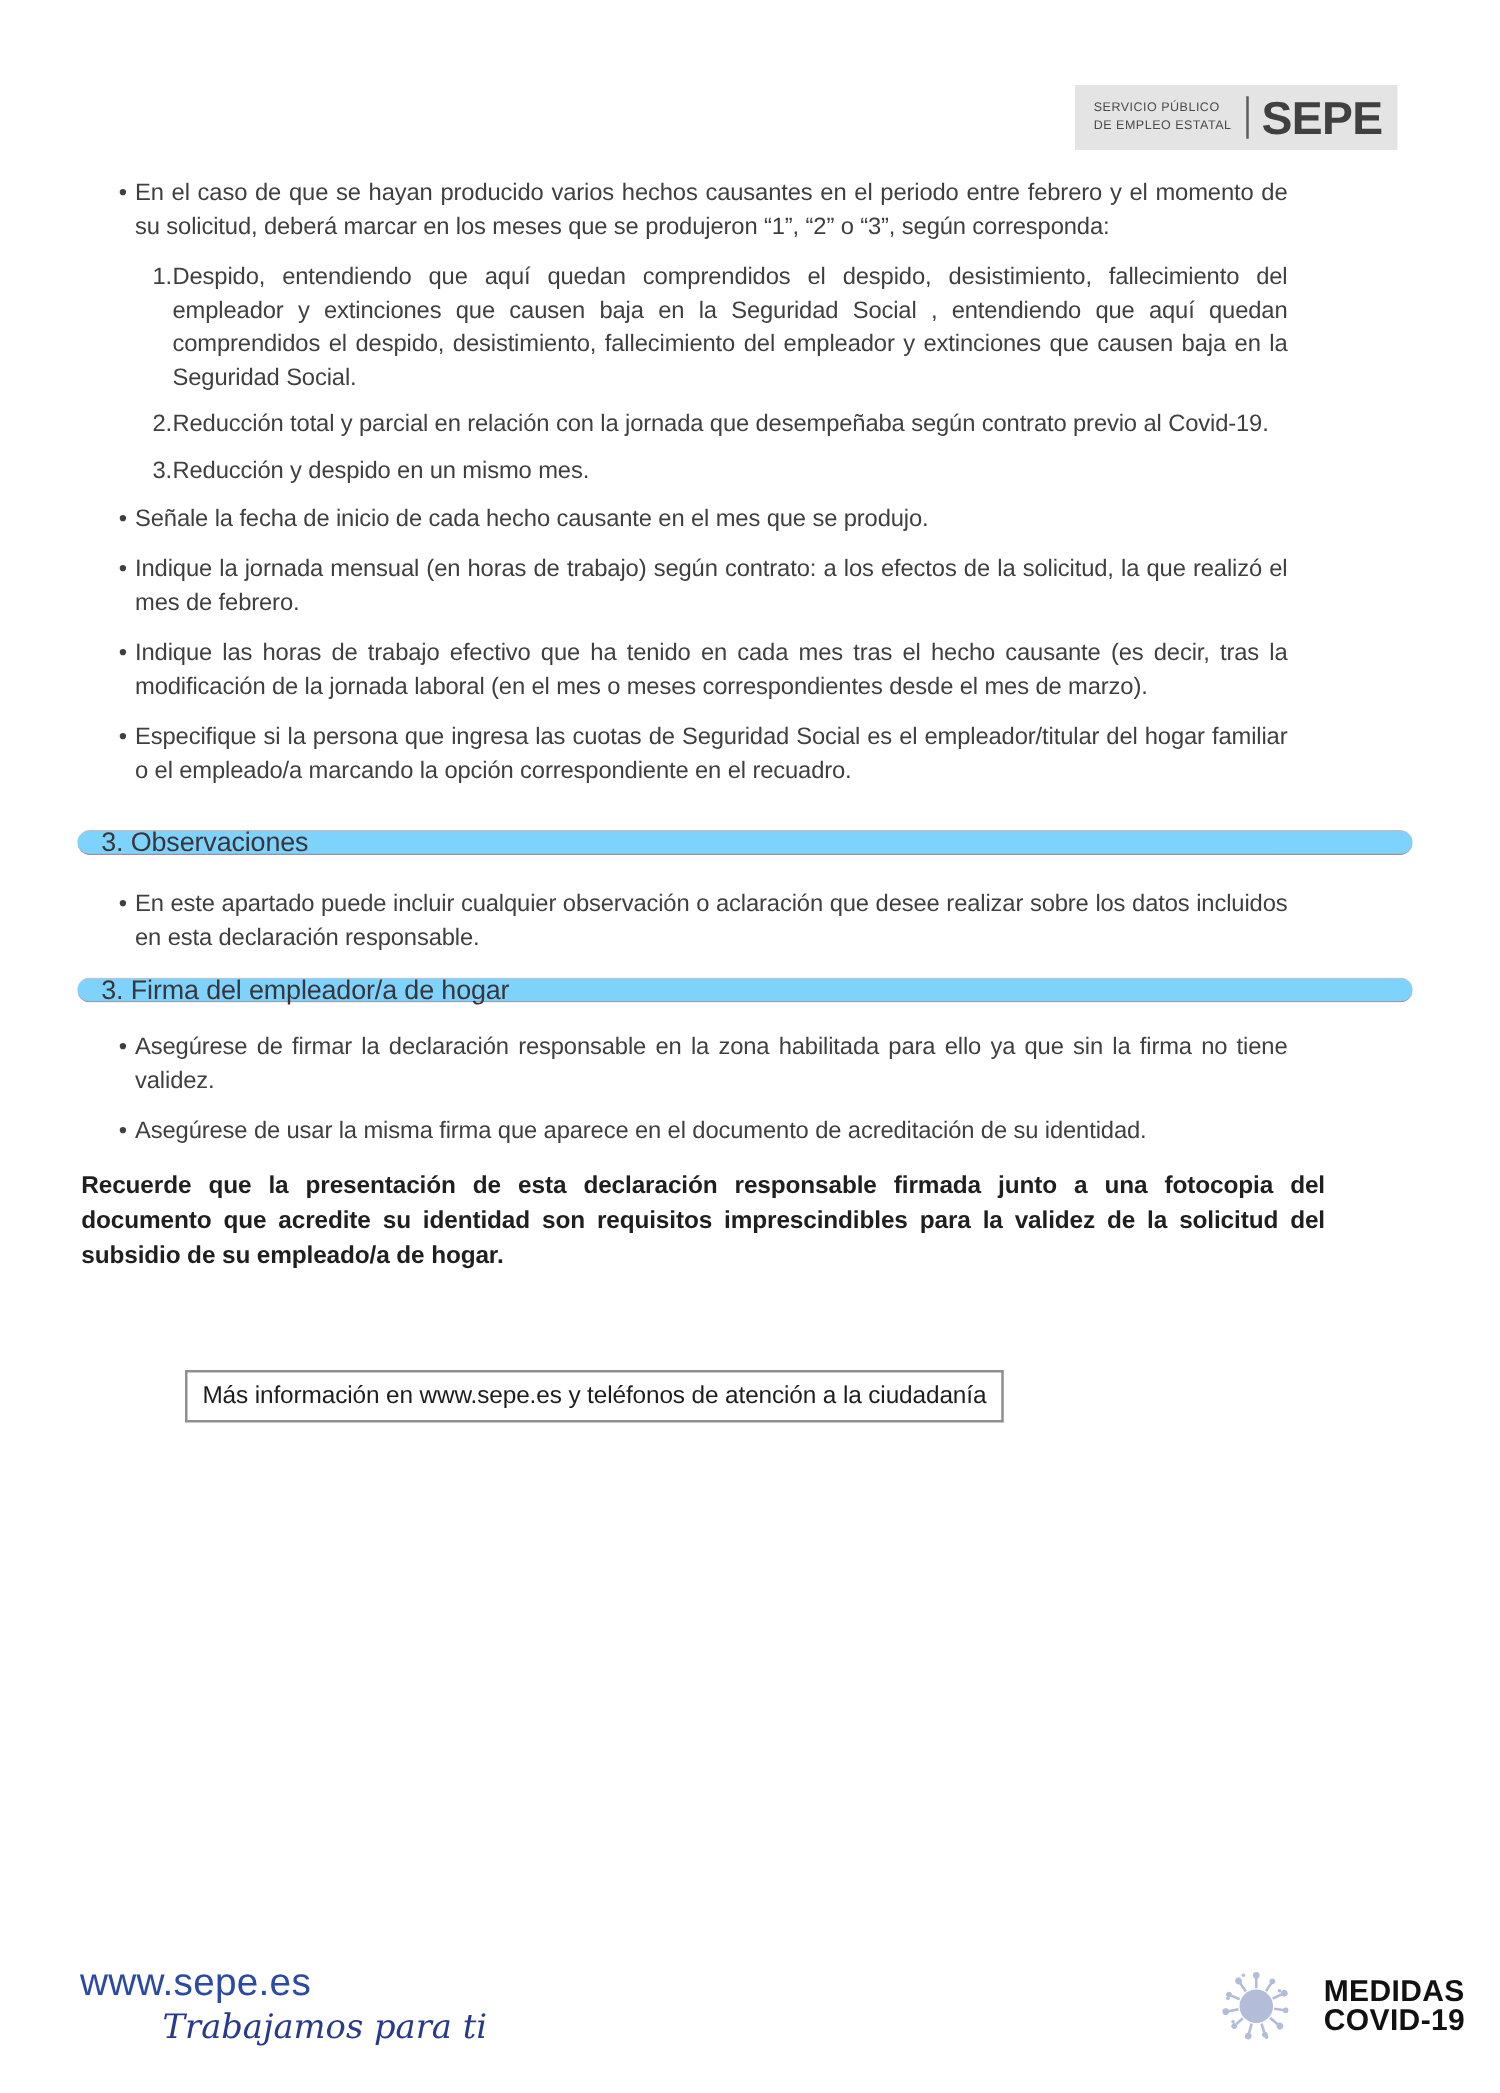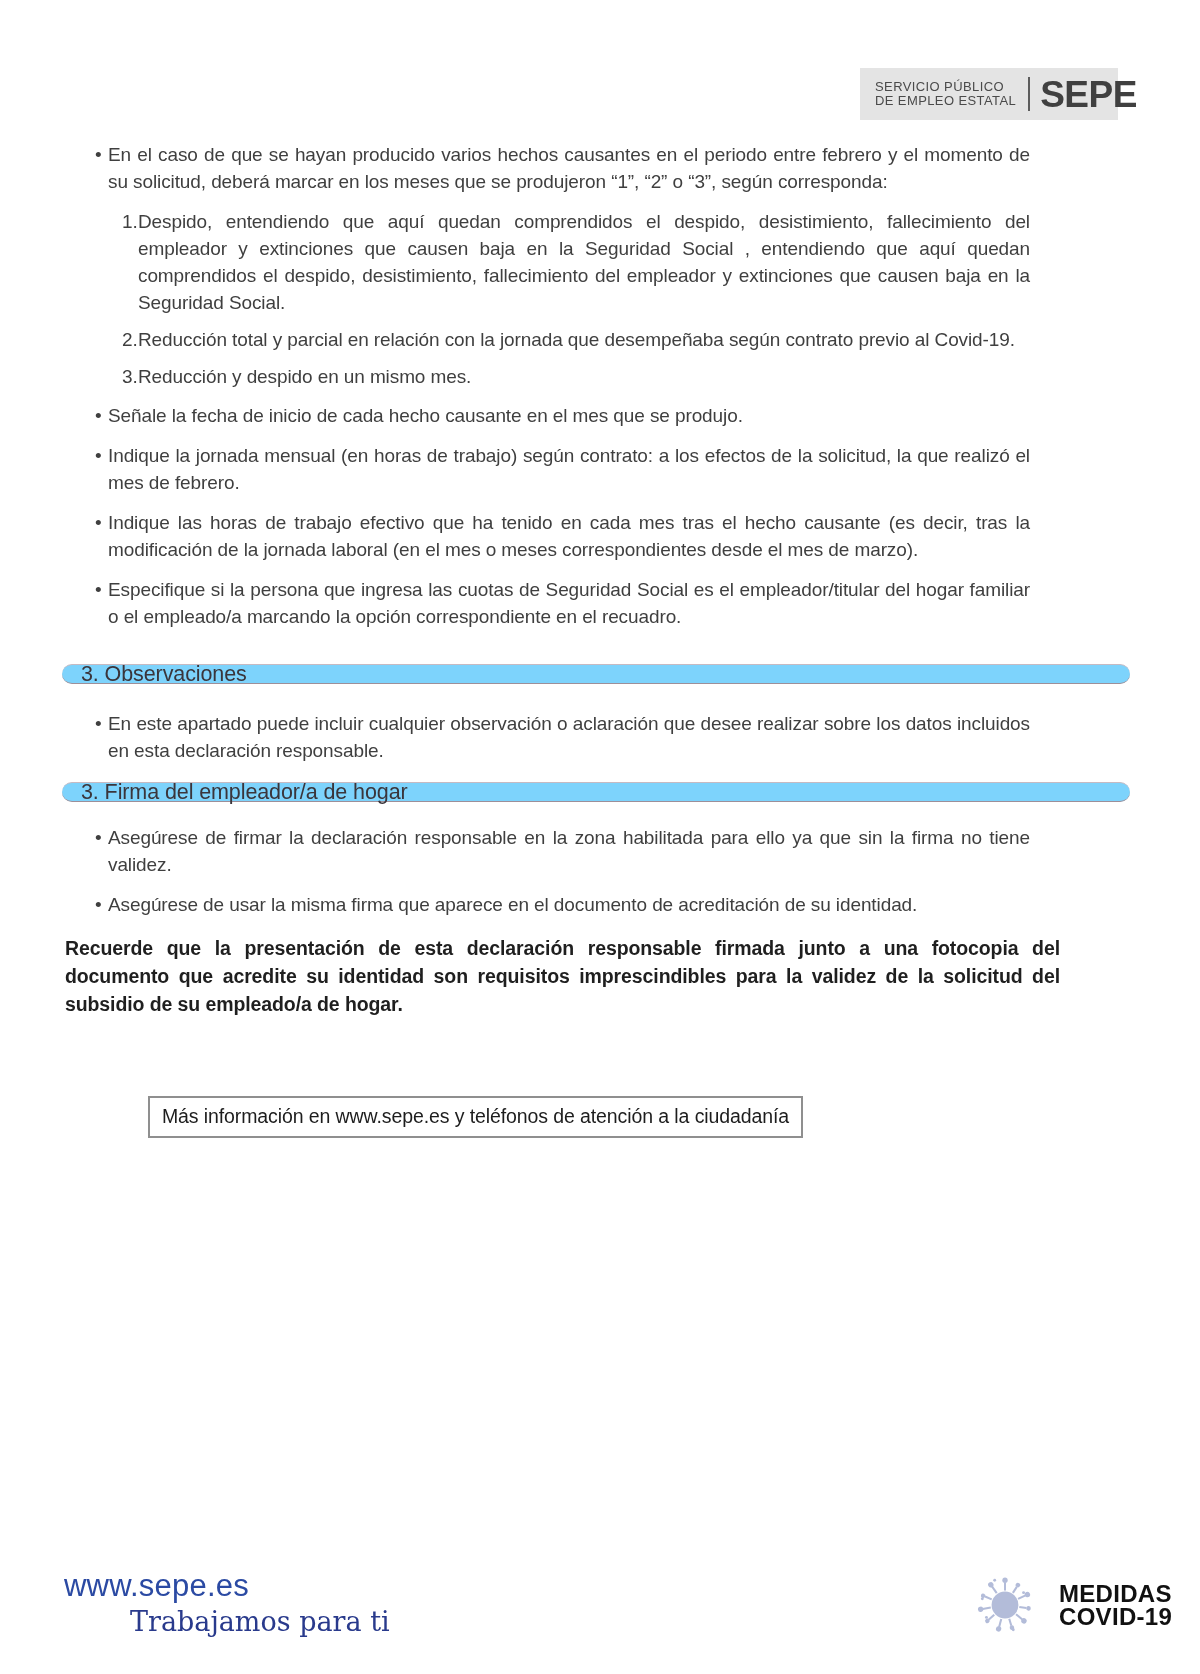--- a/index.html
+++ b/index.html
@@ -15,21 +15,21 @@
   }
 
   
   .sepe-logo {
     position:absolute; top:68px; left:860px;
     width:258px; height:52px;
     background:#e4e4e4;
     display:flex; align-items:center;
   }
   .sepe-logo .agency {
-    font-size:13px; line-height:14px;
+    font-size:10px; line-height:14px;
     color:#4a4a4a; letter-spacing:.4px;
     padding-left:15px; white-space:nowrap;
   }
   .sepe-logo .divider {
     width:2px; height:34px; background:#5c5c5c;
     margin:0 10px 0 12px; flex:none;
   }
   .sepe-logo .acronym {
     font-size:37px; font-weight:600; color:#404040;
     letter-spacing:-.5px; line-height:1;
@@ -102,20 +102,21 @@
 
   
   .footer-website {
     position:absolute; left:64px; top:1568px;
     font-size:31px; font-weight:500;
     color:#2b4aa3; letter-spacing:.2px;
   }
   .footer-tagline {
     position:absolute; left:130px; top:1606px;
     font-family:"DejaVu Serif", serif;
+    font-style:italic;
     font-size:27px; color:#293a8c;
   }
   .page-indicator {
     position:absolute; left:0; top:1592px; width:1200px;
     text-align:center;
     font-size:18px; font-weight:bold;
     color:#919191; letter-spacing:3px;
   }
   .covid-badge {
     position:absolute; left:972px; top:1572px;

